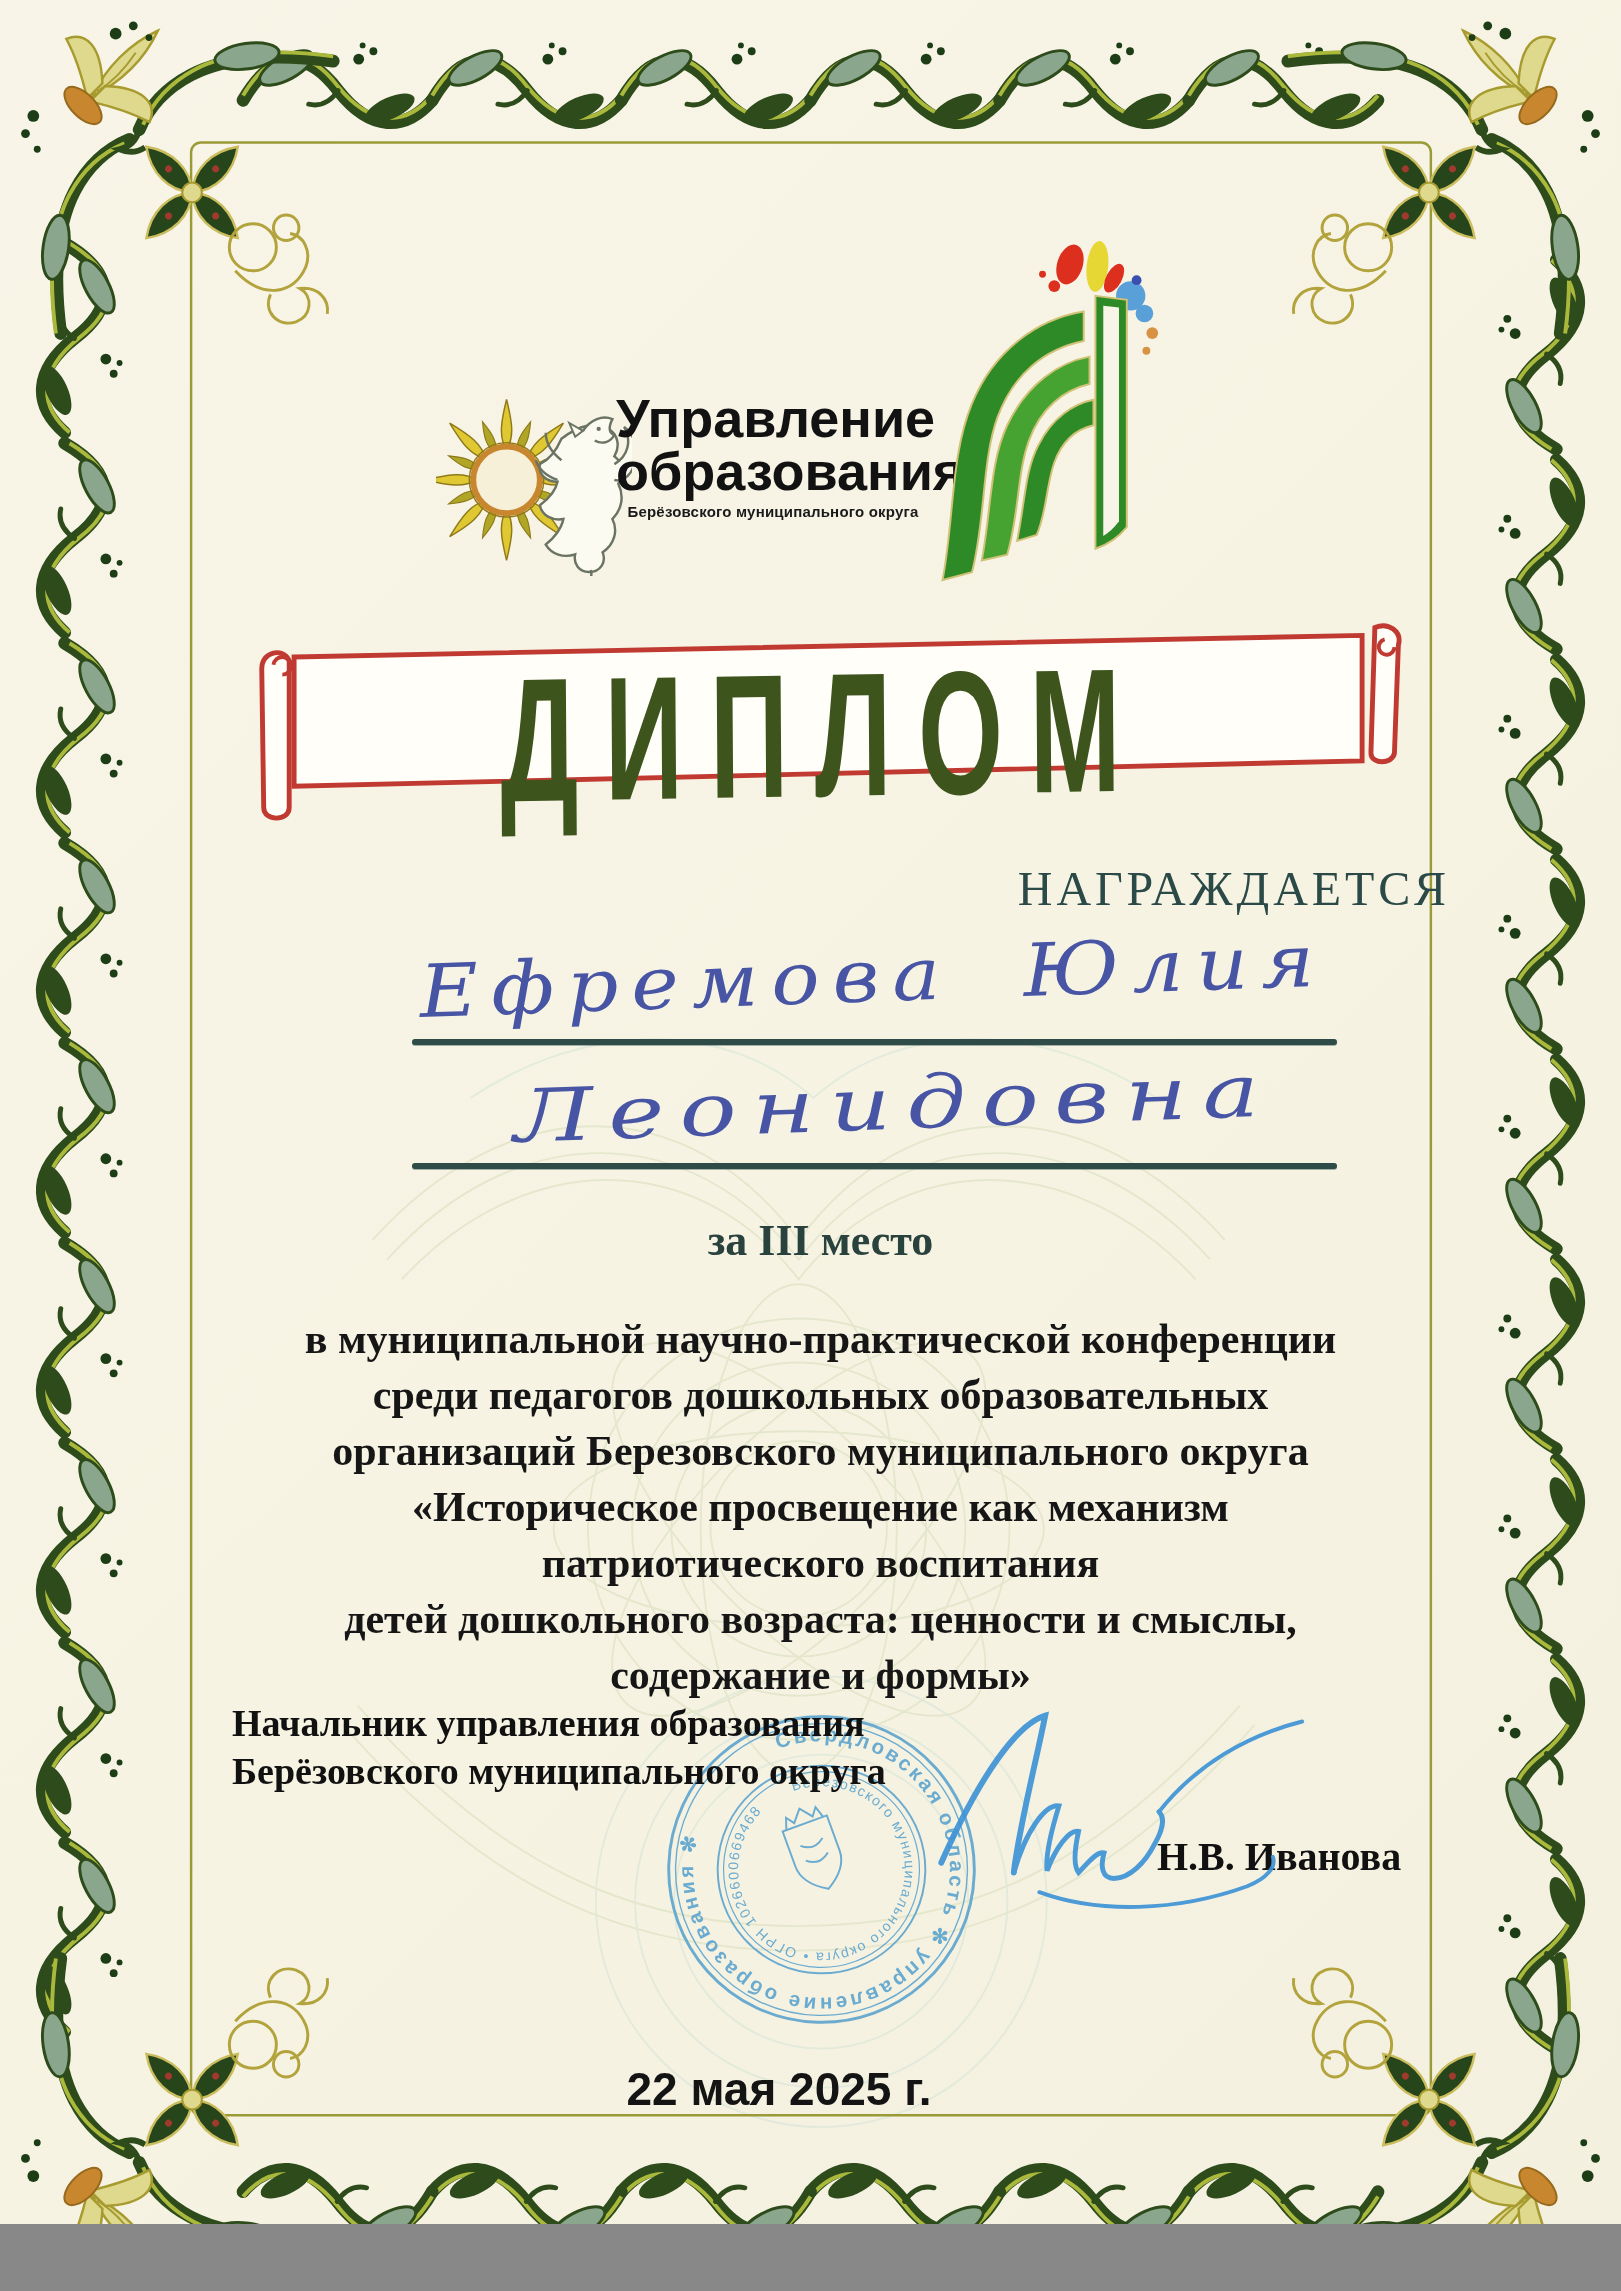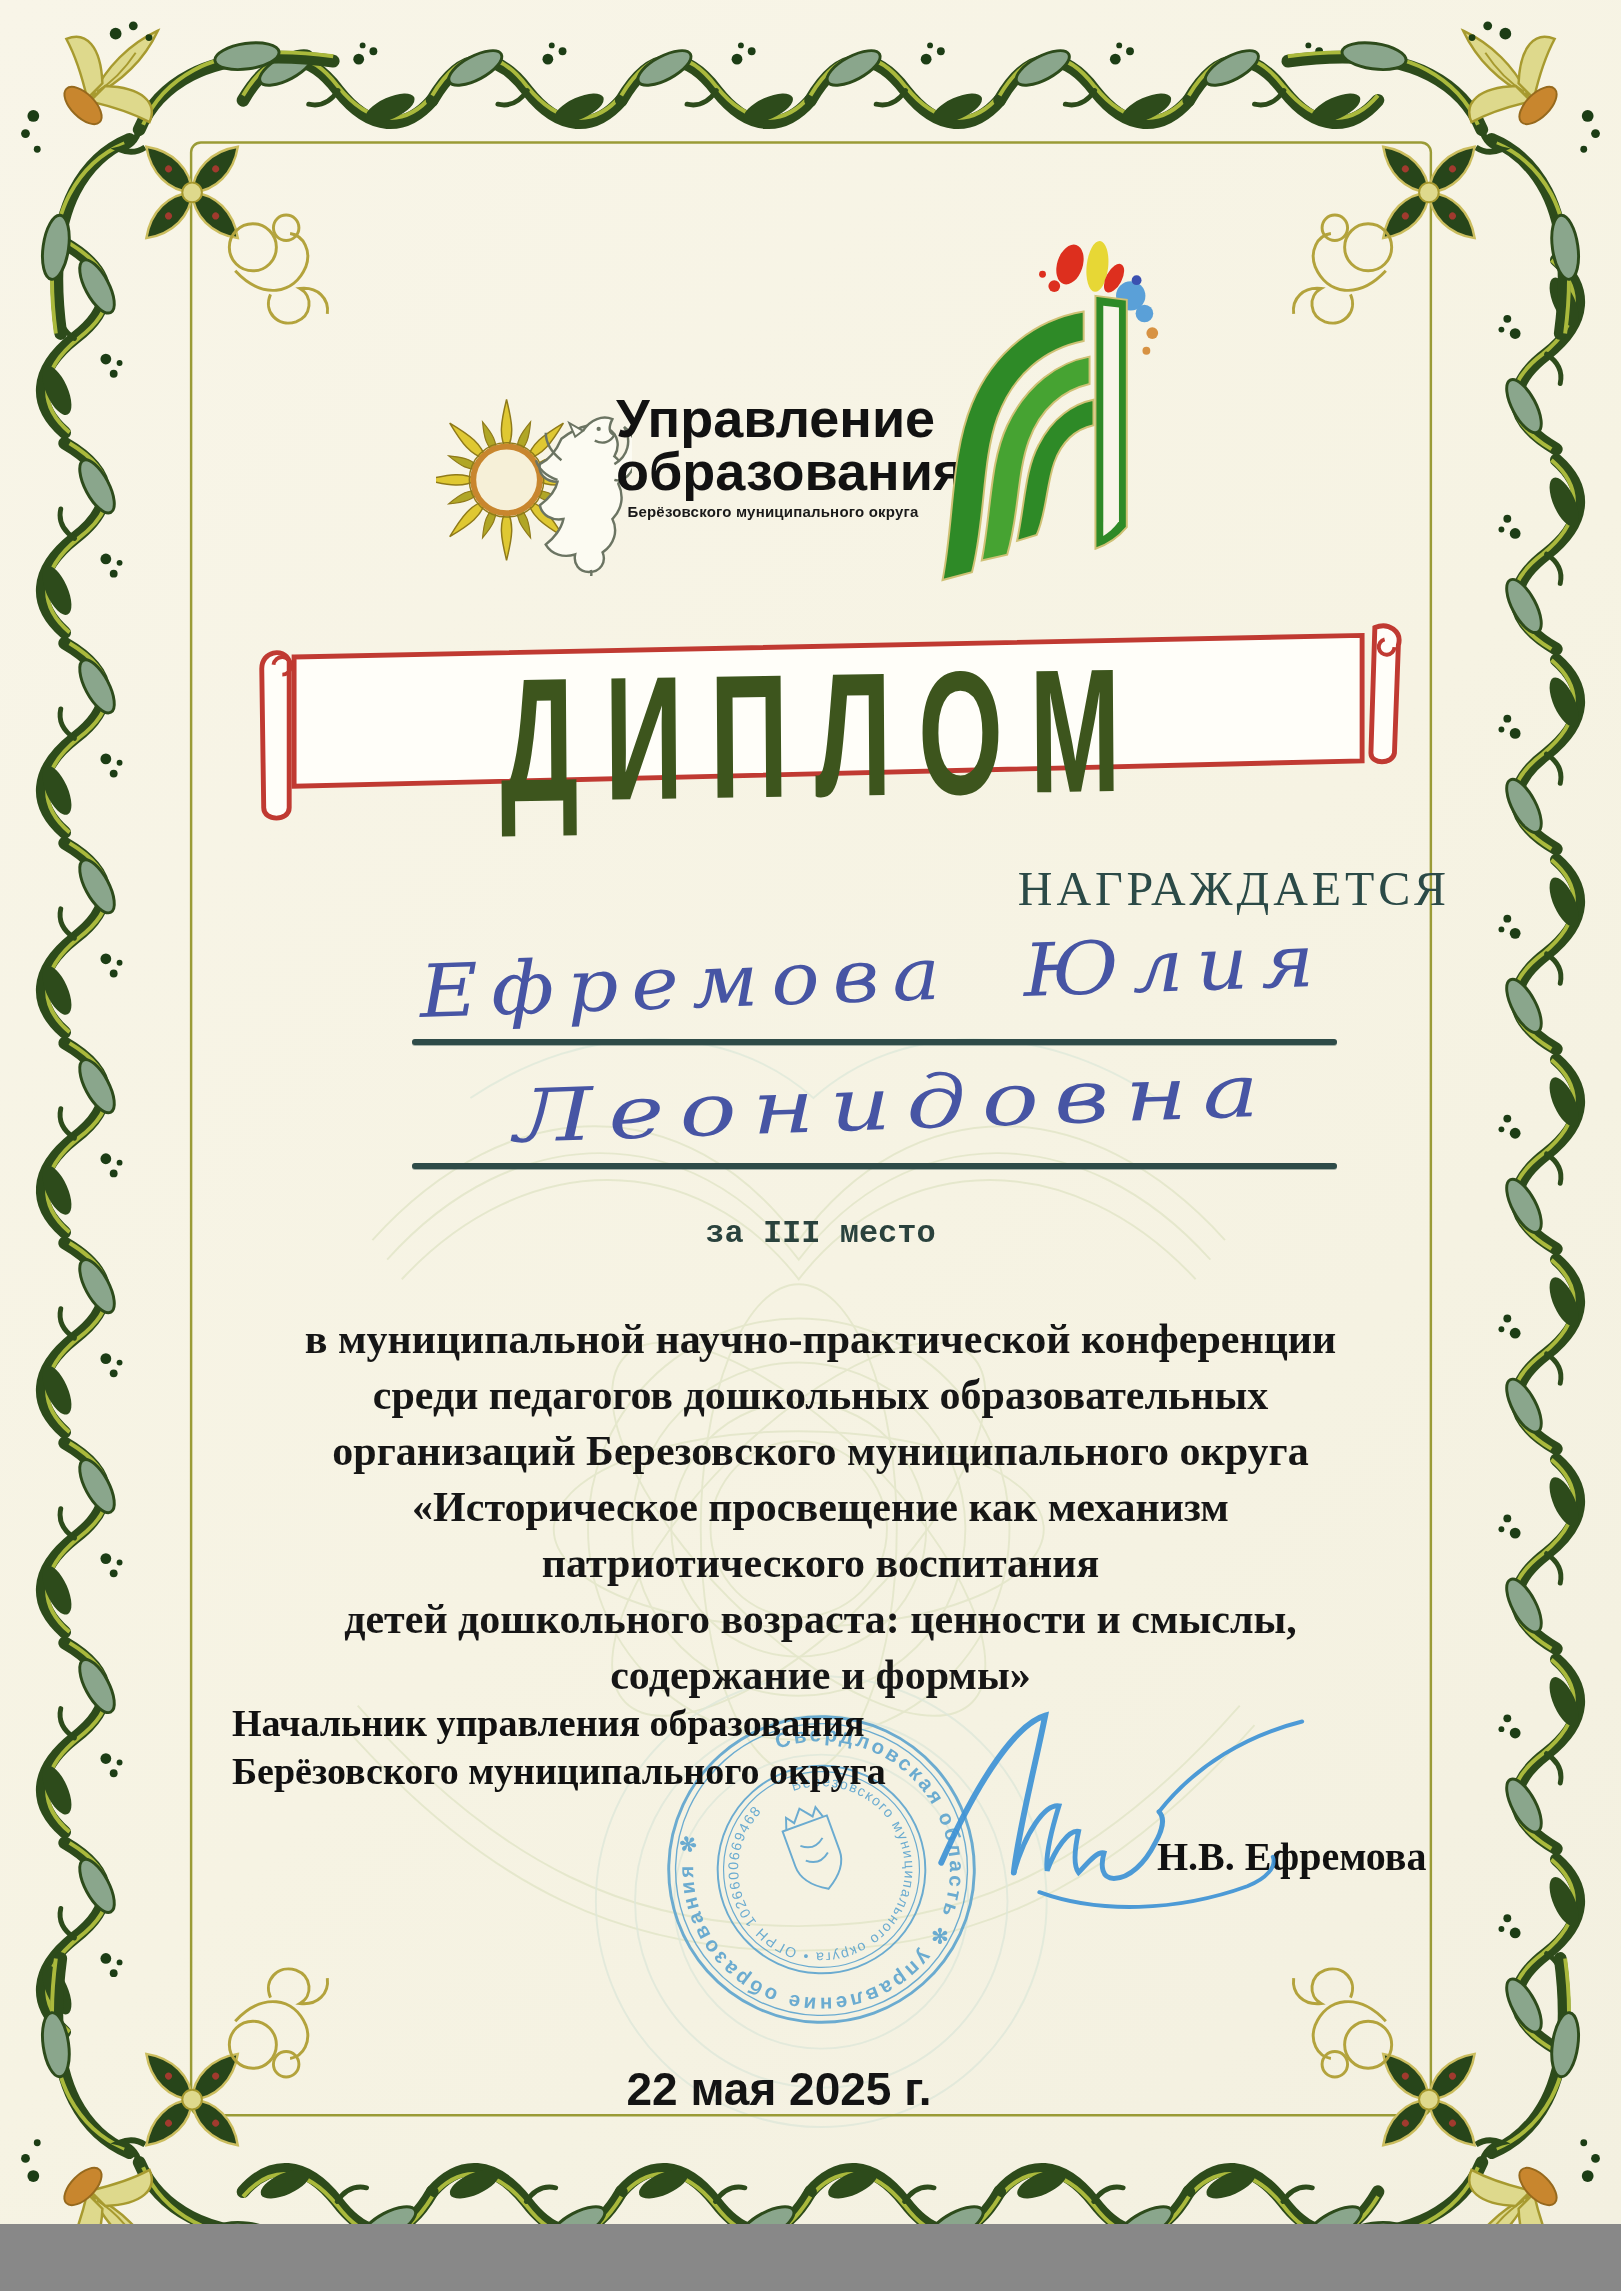--- a/index.html
+++ b/index.html
@@ -27,21 +27,21 @@
   .hand{font-family:"DejaVu Serif",serif;font-style:italic;color:#3a4aa0;opacity:.93;white-space:nowrap;}
   .hand1{left:421px;top:949px;font-size:73px;letter-spacing:11.8px;word-spacing:29px;
       transform:rotate(-2deg) scaleX(1.1);transform-origin:left bottom;}
   .hand2{left:515px;top:1074px;font-size:73px;letter-spacing:11.8px;
       transform:rotate(-2deg) scaleX(1.3);transform-origin:left bottom;}
   .rule{height:5.9px;background:#2e4b48;border-radius:2.9px;box-shadow:0 1px 0 rgba(46,75,72,.4);}
   .rule1{left:412px;top:1039px;width:925px;}
   .rule2{left:412px;top:1163px;width:925px;}
 
   .award-place{left:191px;top:1215px;width:1259px;text-align:center;color:#2a423d;
-      font-weight:700;font-size:32px;font-family:Liberation Mono, monospace;}
+      font-weight:700;font-size:44px;}
   .body-text{left:147px;top:1279px;width:1347px;text-align:center;color:#161616;
       font-weight:700;font-size:42px;line-height:56px;margin-top:32px;}
 
   .sign-title{left:232px;top:1699px;width:745px;text-align:left;color:#111;
       font-weight:700;font-size:38px;line-height:48px;z-index:5;}
   .sign-name{left:1157px;top:1833px;color:#111;font-weight:700;font-size:40px;z-index:5;}
   .stamp-box{left:655px;top:1703px;z-index:3;}
   .sig-box{left:902px;top:1696px;z-index:6;}
   .date-line{left:0px;top:2062px;width:1558px;text-align:center;color:#141414;
       font-family:"Liberation Sans",sans-serif;font-weight:700;font-size:46px;z-index:5;}
@@ -309,18 +309,18 @@
       <path stroke-width="5" d="M114,180 C126,138 146,110 160,112 C152,138 146,164 148,178 C156,156 170,136 180,138 C176,156 174,172 180,180 C188,172 198,158 206,160 C202,174 204,186 216,186 C232,186 248,170 258,150 C266,136 268,124 262,118"></path>
       <path stroke-width="4" d="M262,118 C300,70 352,40 408,26"></path>
       <path stroke-width="4" d="M140,200 C200,222 280,220 352,194 C372,186 382,174 378,164"></path>
     </g>
   </svg>
 
   <div class="abs sign-title">
     <div>Начальник управления образования</div>
     <div>Берёзовского муниципального округа</div>
   </div>
-  <div class="abs sign-name">Н.В. Ефремова</div>
+  <div class="abs sign-name">Н.В. Иванова</div>
 
   <div class="abs date-line">22 мая 2025 г.</div>
 
 </div>
 
 
 </body></html>

